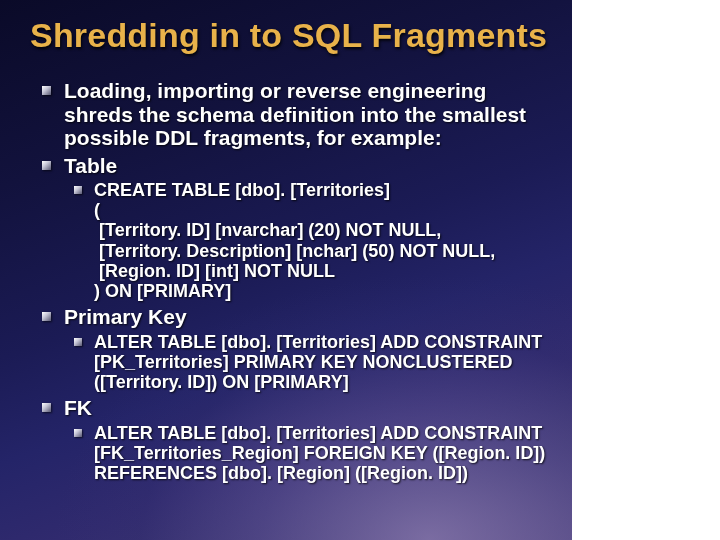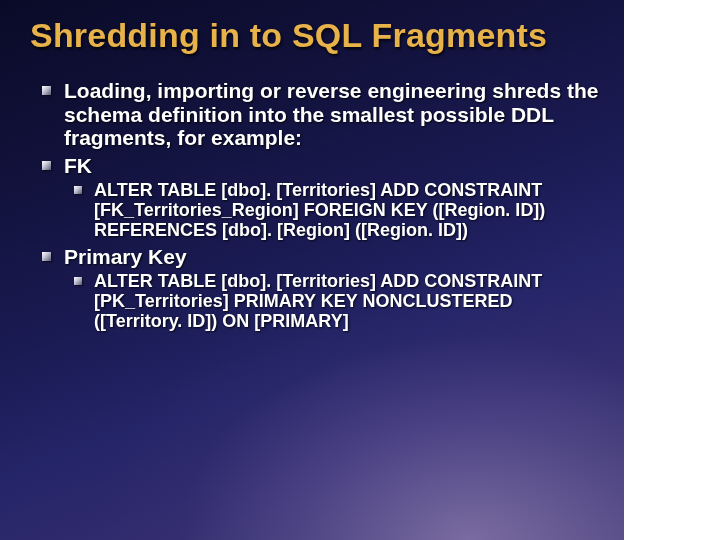--- a/index.html
+++ b/index.html
@@ -4,21 +4,21 @@
 <style>
   html, body {
     margin: 0;
     padding: 0;
     width: 720px;
     height: 540px;
     overflow: hidden;
     font-family: Arial, Helvetica, sans-serif;
   }
   .slide {
-    width: 624px;
+    width: 572px;
     height: 540px;
     box-sizing: border-box;
     background:
       radial-gradient(ellipse 480px 340px at 75% 100%,
         rgba(170,150,200,0.55) 0%,
         rgba(120,105,170,0.35) 35%,
         rgba(60,55,120,0.15) 60%,
         rgba(30,30,80,0) 78%),
       linear-gradient(160deg,
         #0a0a28 0%,
@@ -93,28 +93,39 @@
 </style>
 </head>
 <body>
 
 <div class="slide">
   <div class="title">Shredding in to SQL Fragments</div>
 
   <ul class="lvl1">
     <li>Loading, importing or reverse engineering shreds the schema definition into the smallest possible DDL fragments, for example:</li>
 
-
     <li>
-      <span>FK</span>
+      <span>Table</span>
       <ul class="lvl2">
-        <li>ALTER TABLE [dbo]. [Territories] ADD CONSTRAINT [FK_Territories_Region] FOREIGN KEY ([Region. ID]) REFERENCES [dbo]. [Region] ([Region. ID])</li>
+        <li class="codeblock">CREATE TABLE [dbo]. [Territories]
+(
+ [Territory. ID] [nvarchar] (20) NOT NULL,
+ [Territory. Description] [nchar] (50) NOT NULL,
+ [Region. ID] [int] NOT NULL
+) ON [PRIMARY]</li>
       </ul>
     </li>
 
     <li>
       <span>Primary Key</span>
       <ul class="lvl2">
         <li>ALTER TABLE [dbo]. [Territories] ADD CONSTRAINT [PK_Territories] PRIMARY KEY NONCLUSTERED  ([Territory. ID]) ON [PRIMARY]</li>
       </ul>
     </li>
+
+    <li>
+      <span>FK</span>
+      <ul class="lvl2">
+        <li>ALTER TABLE [dbo]. [Territories] ADD CONSTRAINT [FK_Territories_Region] FOREIGN KEY ([Region. ID]) REFERENCES [dbo]. [Region] ([Region. ID])</li>
+      </ul>
+    </li>
   </ul>
 </div>
 
 </body></html>

